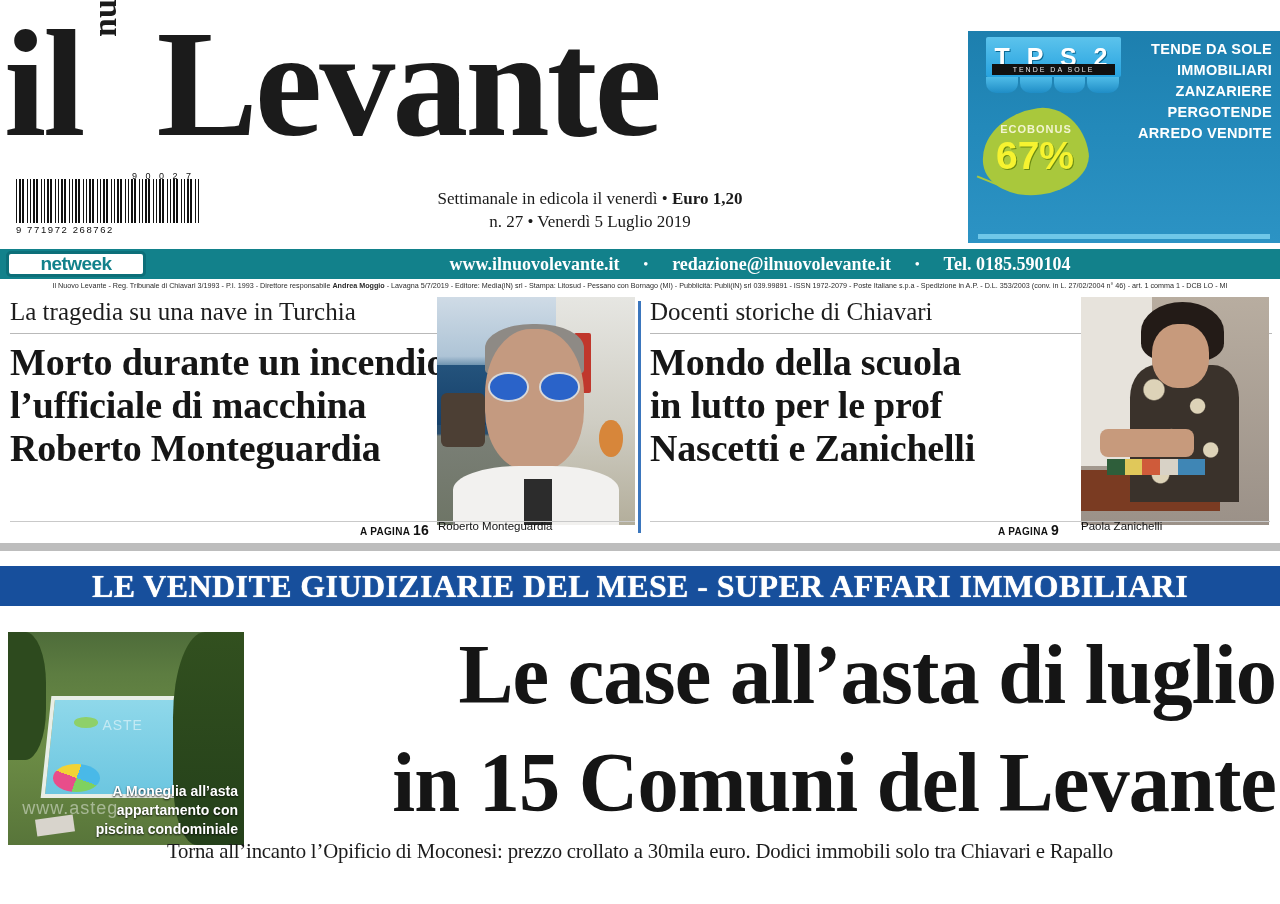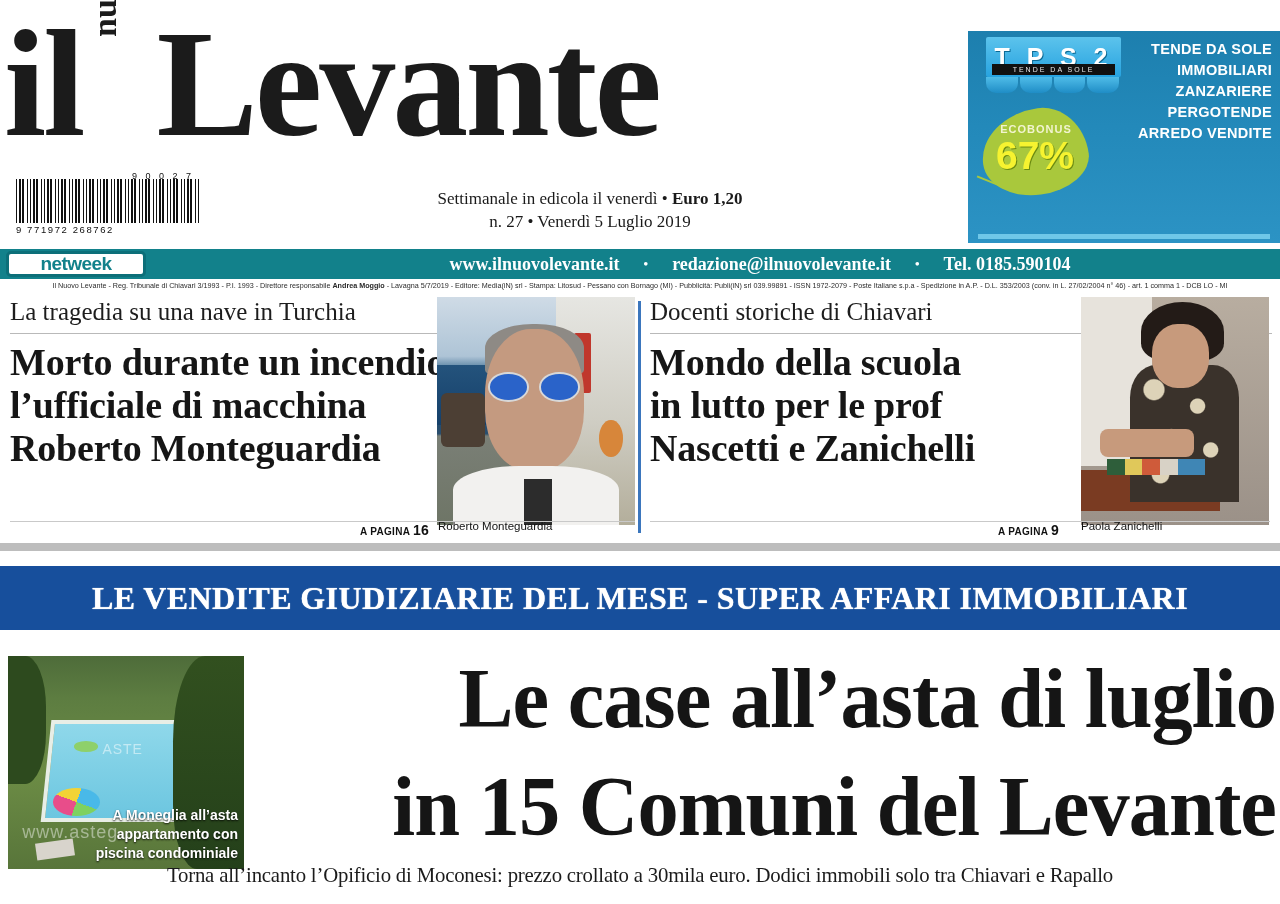--- a/index.html
+++ b/index.html
@@ -168,21 +168,21 @@
   .pz-table { position:absolute; left:0; bottom:6%; width:74%; height:18%; background:#7a3b22; }
   .pz-arm { position:absolute; left:10%; top:58%; width:50%; height:12%; background:#c79a7c; border-radius:8px; }
   .pz-books { position:absolute; left:14%; bottom:22%; width:52%; height:7%;
     background:linear-gradient(90deg,#2e5e3a 0 18%,#e0c85a 18%,#e0c85a 36%,#cf5b3a 36%,#cf5b3a 54%,#d8d2c6 54%,#d8d2c6 72%,#3f86b5 72%); }
 
   
   .thickrule { height:8px; background:#bdbdbd; margin-top:2px; }
 
   
   .banner {
-    height:64px; background:#174f9c; margin-top:15px;
+    height:40px; background:#174f9c; margin-top:15px;
     display:flex; align-items:center; justify-content:center;
   }
   .banner span {
     font-family:"Liberation Serif", serif; font-weight:700; font-size:32px; color:#fff;
     letter-spacing:.4px; white-space:nowrap;
     text-shadow:0 0 1px #fff;
   }
 
   
   .feature { position:relative; height:250px; margin-top:14px; }

